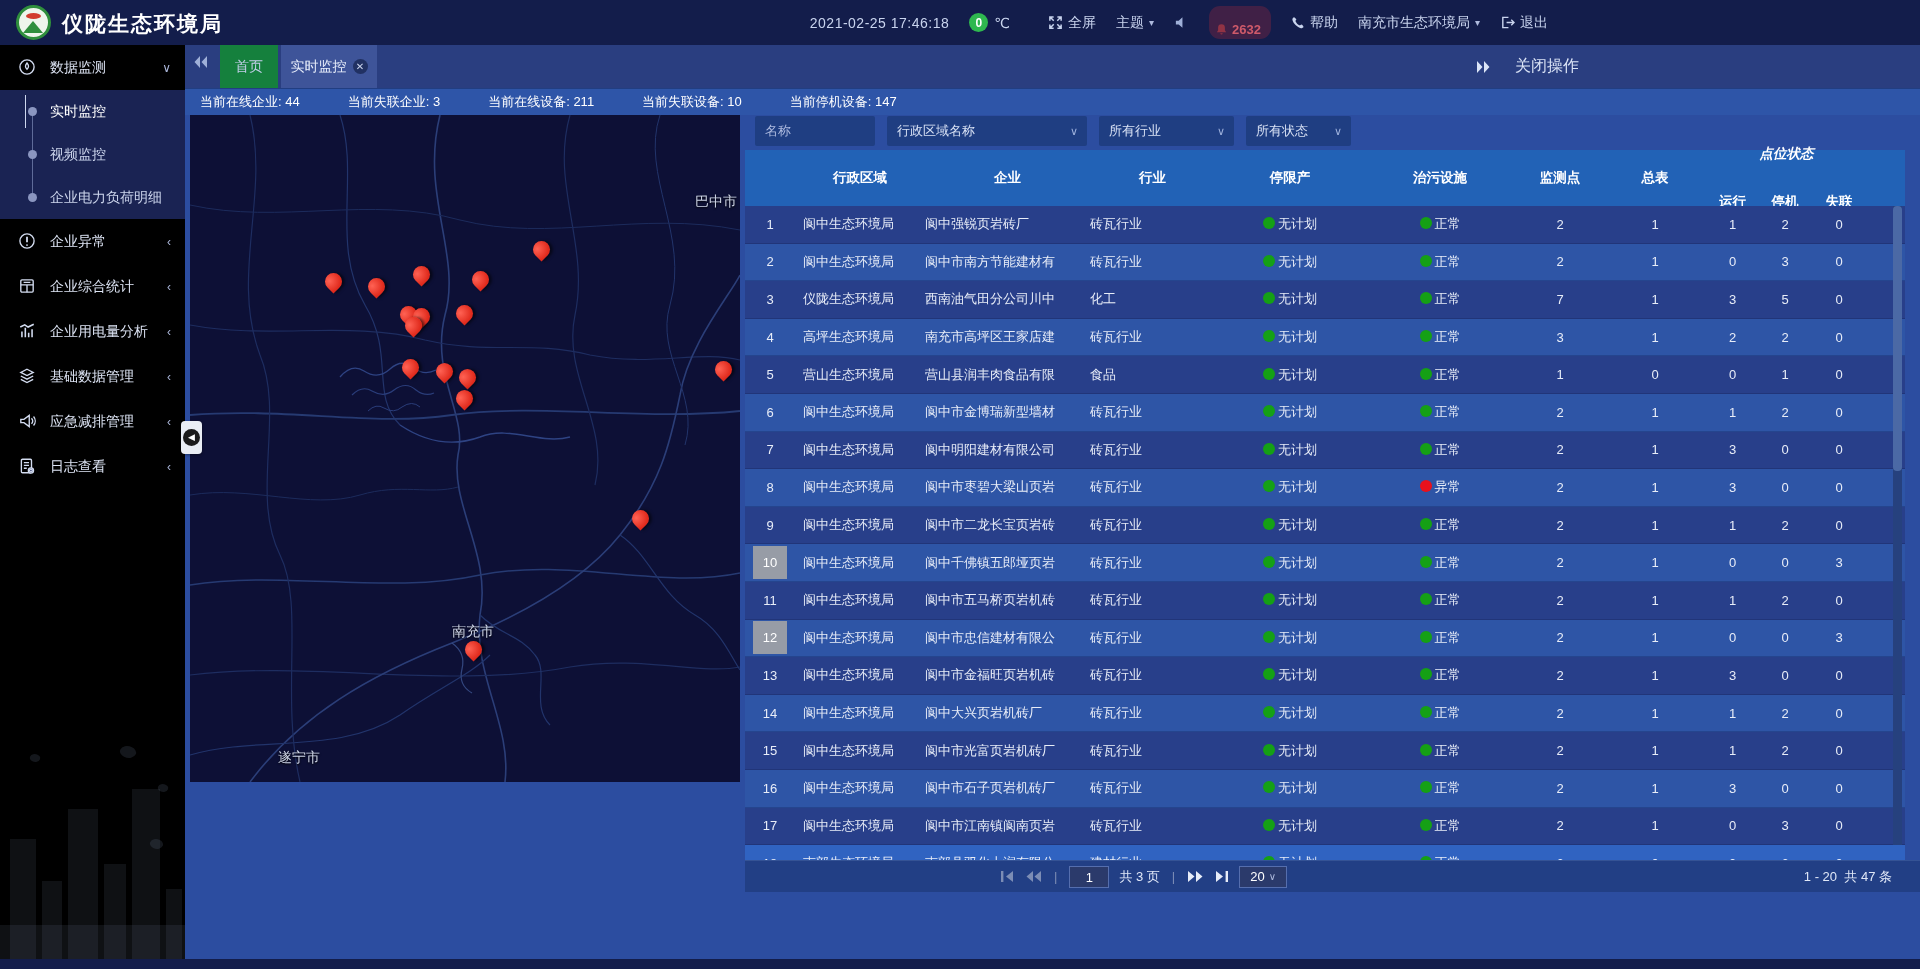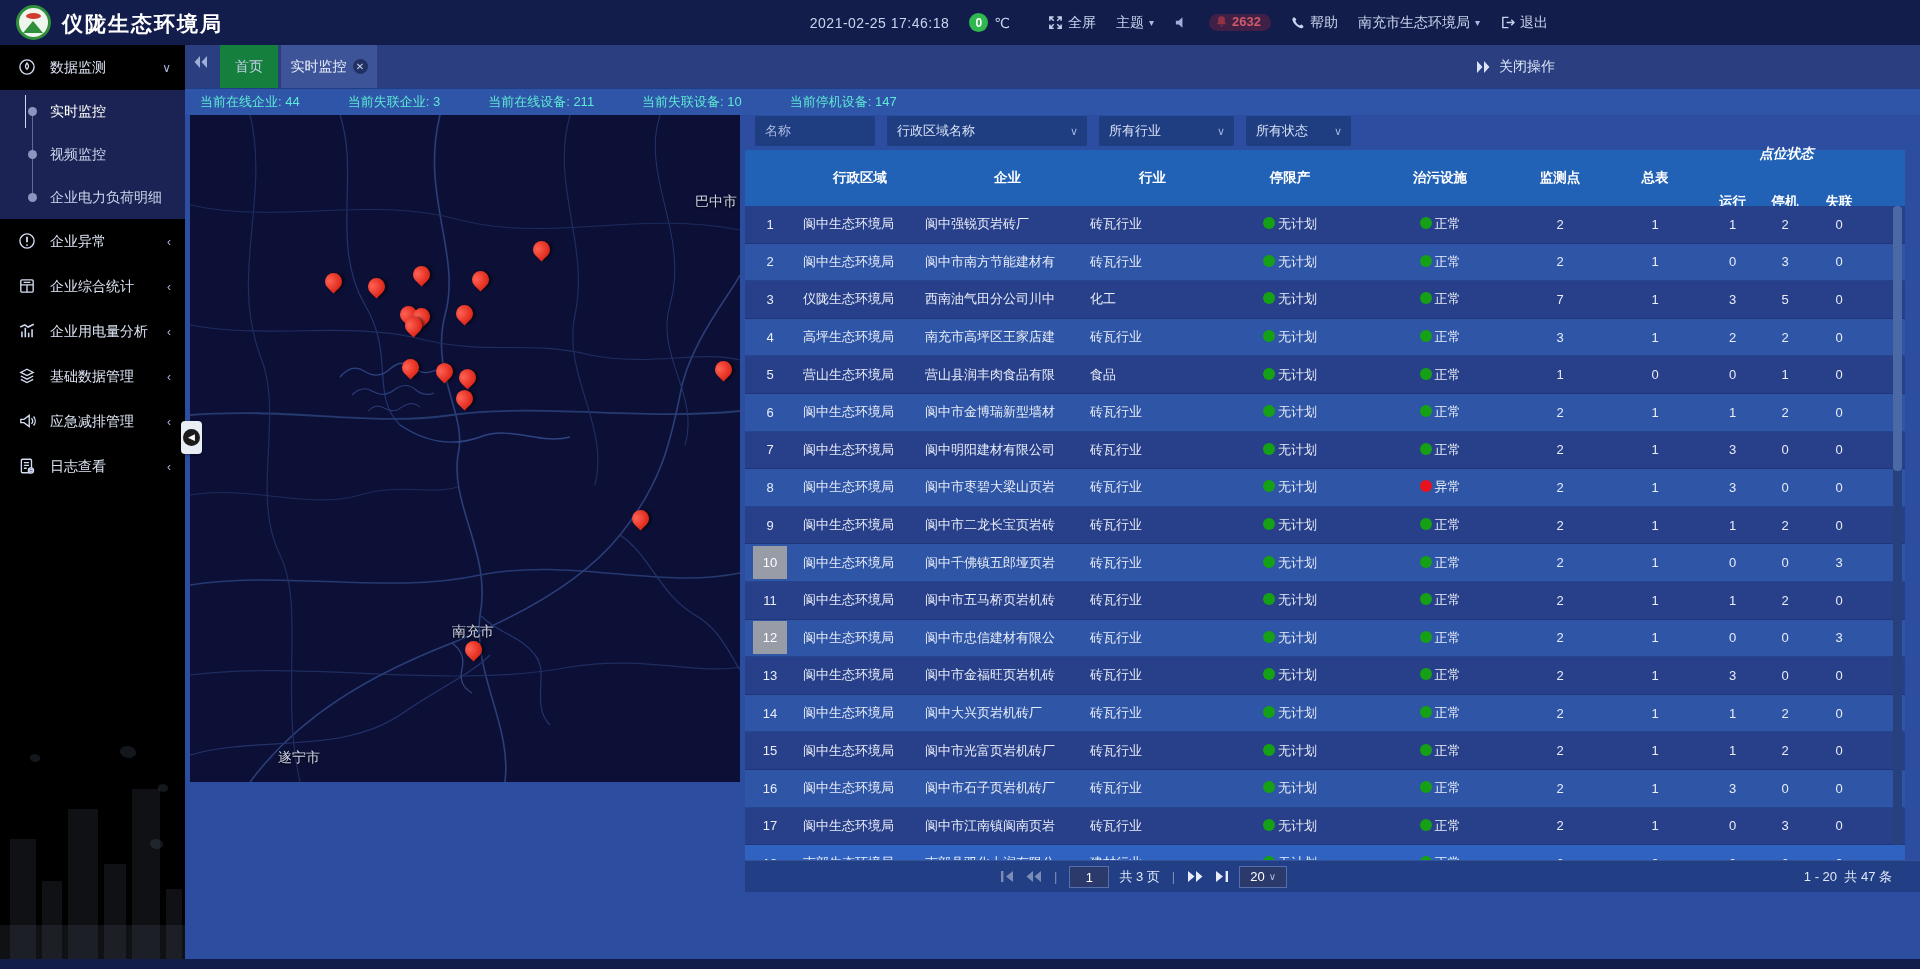--- a/index.html
+++ b/index.html
@@ -21,21 +21,21 @@
   .top-right { position:absolute; right:372px; top:0; height:45px; display:flex;
     align-items:center; gap:20px; color:#c9d4ee; font-size:14px; }
   .datetime { letter-spacing:0.5px; }
   .temp { display:flex; align-items:center; gap:6px; }
   .temp-circle { width:19px; height:19px; border-radius:50%; background:#2fb84f; color:#fff;
     font-size:12px; display:flex; align-items:center; justify-content:center; font-weight:bold; }
   .tb-item { display:flex; align-items:center; gap:5px; cursor:pointer; white-space:nowrap; }
   .tb-item svg { display:block; }
   .caret { font-size:10px; color:#aebadd; }
   .badge-pill { display:flex; align-items:center; gap:4px; background:rgba(150,40,62,0.35);
-    border-radius:11px; padding:0 10px 2px 6px; }
+    border-radius:11px; padding:16px 10px 2px 6px; }
   .badge-count { color:#cf5a6a; font-size:13px; font-weight:bold; }
   .gap-lg { margin-left:18px; }
 
   
   .main { position:absolute; left:0; top:45px; width:1920px; height:924px; }
   .sidebar { position:absolute; left:0; top:0; width:185px; height:924px;
     background:#000000; overflow:hidden; }
   .content { position:absolute; left:185px; top:0; width:1735px; height:924px; }
 
   
@@ -62,26 +62,26 @@
   
   .tabbar { position:absolute; left:0; top:0; width:1735px; height:43px; background:#2a3e80; }
   .tab-scroll { position:absolute; left:8px; top:10px; color:#9fb0d8; cursor:pointer; }
   .tab { position:absolute; top:0; height:43px; display:flex; align-items:center;
     justify-content:center; color:#c4cfeb; font-size:14px; cursor:pointer; }
   .tab.home { left:35px; width:58px; background:#15803d; }
   .tab.active { left:96px; width:96px; background:#3e5499; color:#e8eefb; gap:6px; }
   .tab-close { width:15px; height:15px; border-radius:50%; background:rgba(10,20,55,0.55);
     color:#cdd6ee; font-size:10px; line-height:15px; text-align:center; }
   .tab-ops { position:absolute; left:1290px; top:0; height:43px; display:flex; align-items:center;
-    gap:8px; color:#dbe4f6; font-size:14px; cursor:pointer; }
+    gap:24px; color:#dbe4f6; font-size:16px; cursor:pointer; }
 
   
   .statsbar { position:absolute; left:0; top:43px; width:1735px; height:27px; background:#2e55a8;
     border-top:1px solid rgba(10,20,60,0.35); display:flex; align-items:center; gap:48px;
-    padding-left:15px; color:#5eead4; font-size:13px; }
+    padding-left:15px; color:#ffffff; font-size:13px; }
 
   
   .body { position:absolute; left:0; top:70px; width:1735px; height:854px; }
 
   
   .map { position:absolute; left:5px; top:0; width:550px; height:667px; background:#0d1036; overflow:visible; }
   .map svg.roads { position:absolute; left:0; top:0; }
   .map-label { position:absolute; color:#cfd6e8; font-size:14px; text-shadow:0 1px 2px #000; z-index:3; }
   .pin { position:absolute; width:17px; height:17px; z-index:4;
     background:radial-gradient(circle at 35% 30%, #ff6254, #e02a1c 70%);

